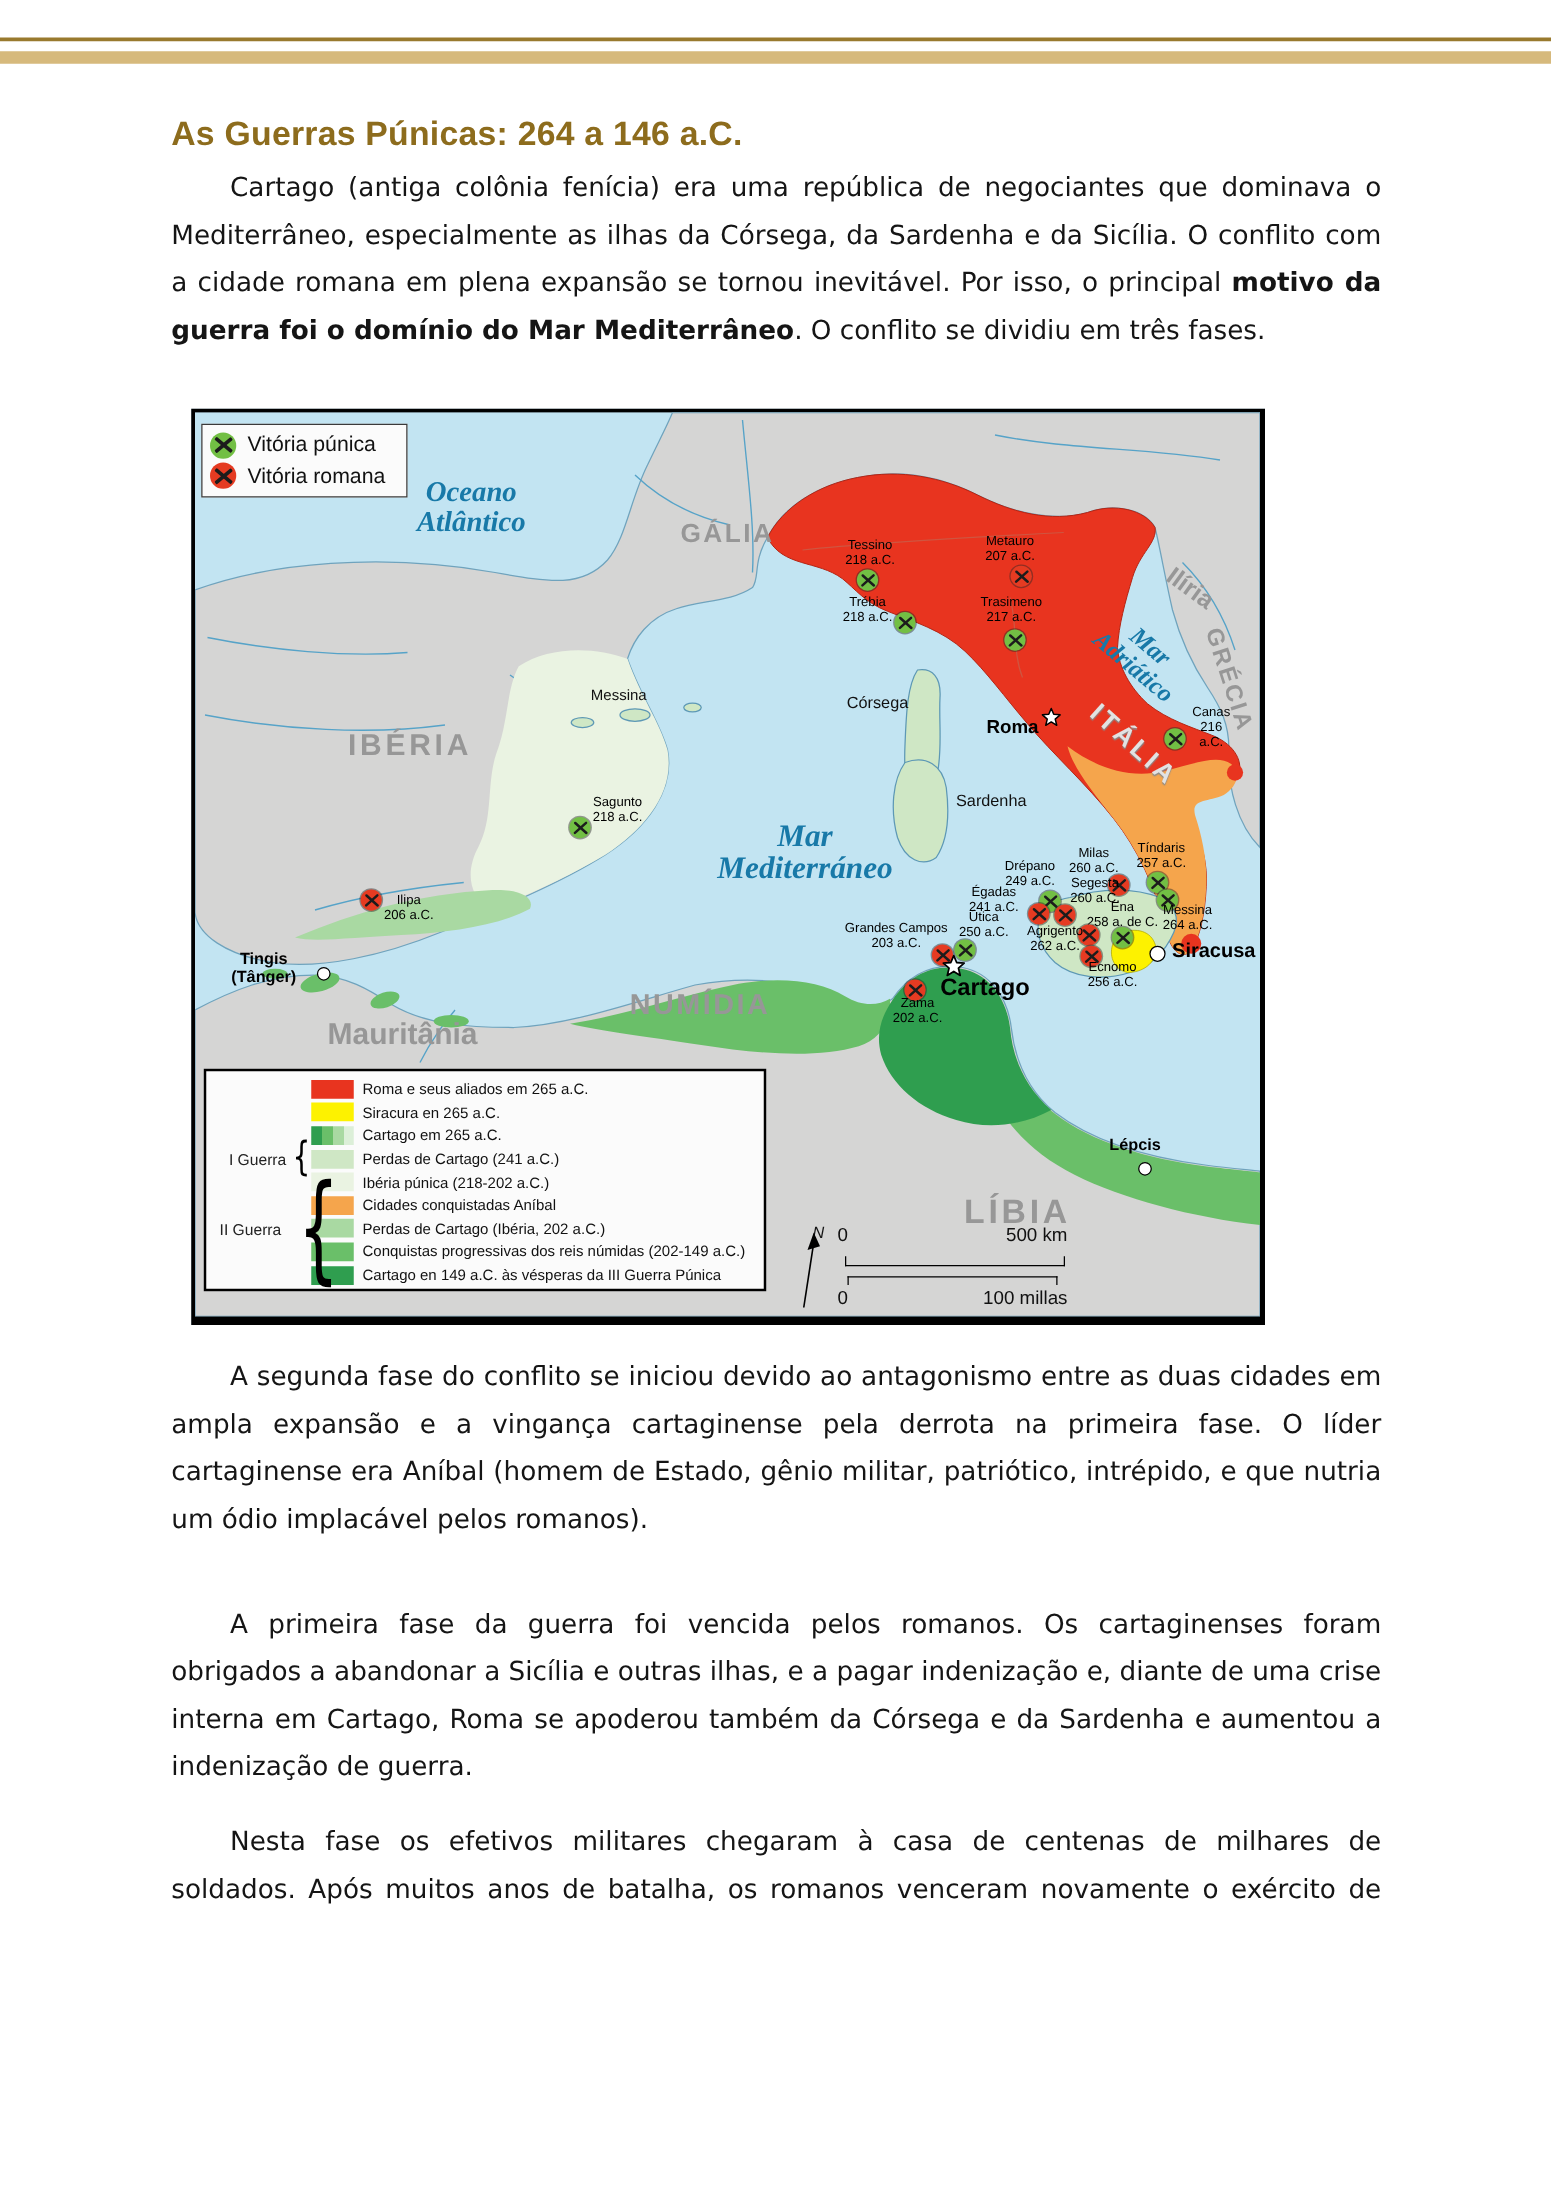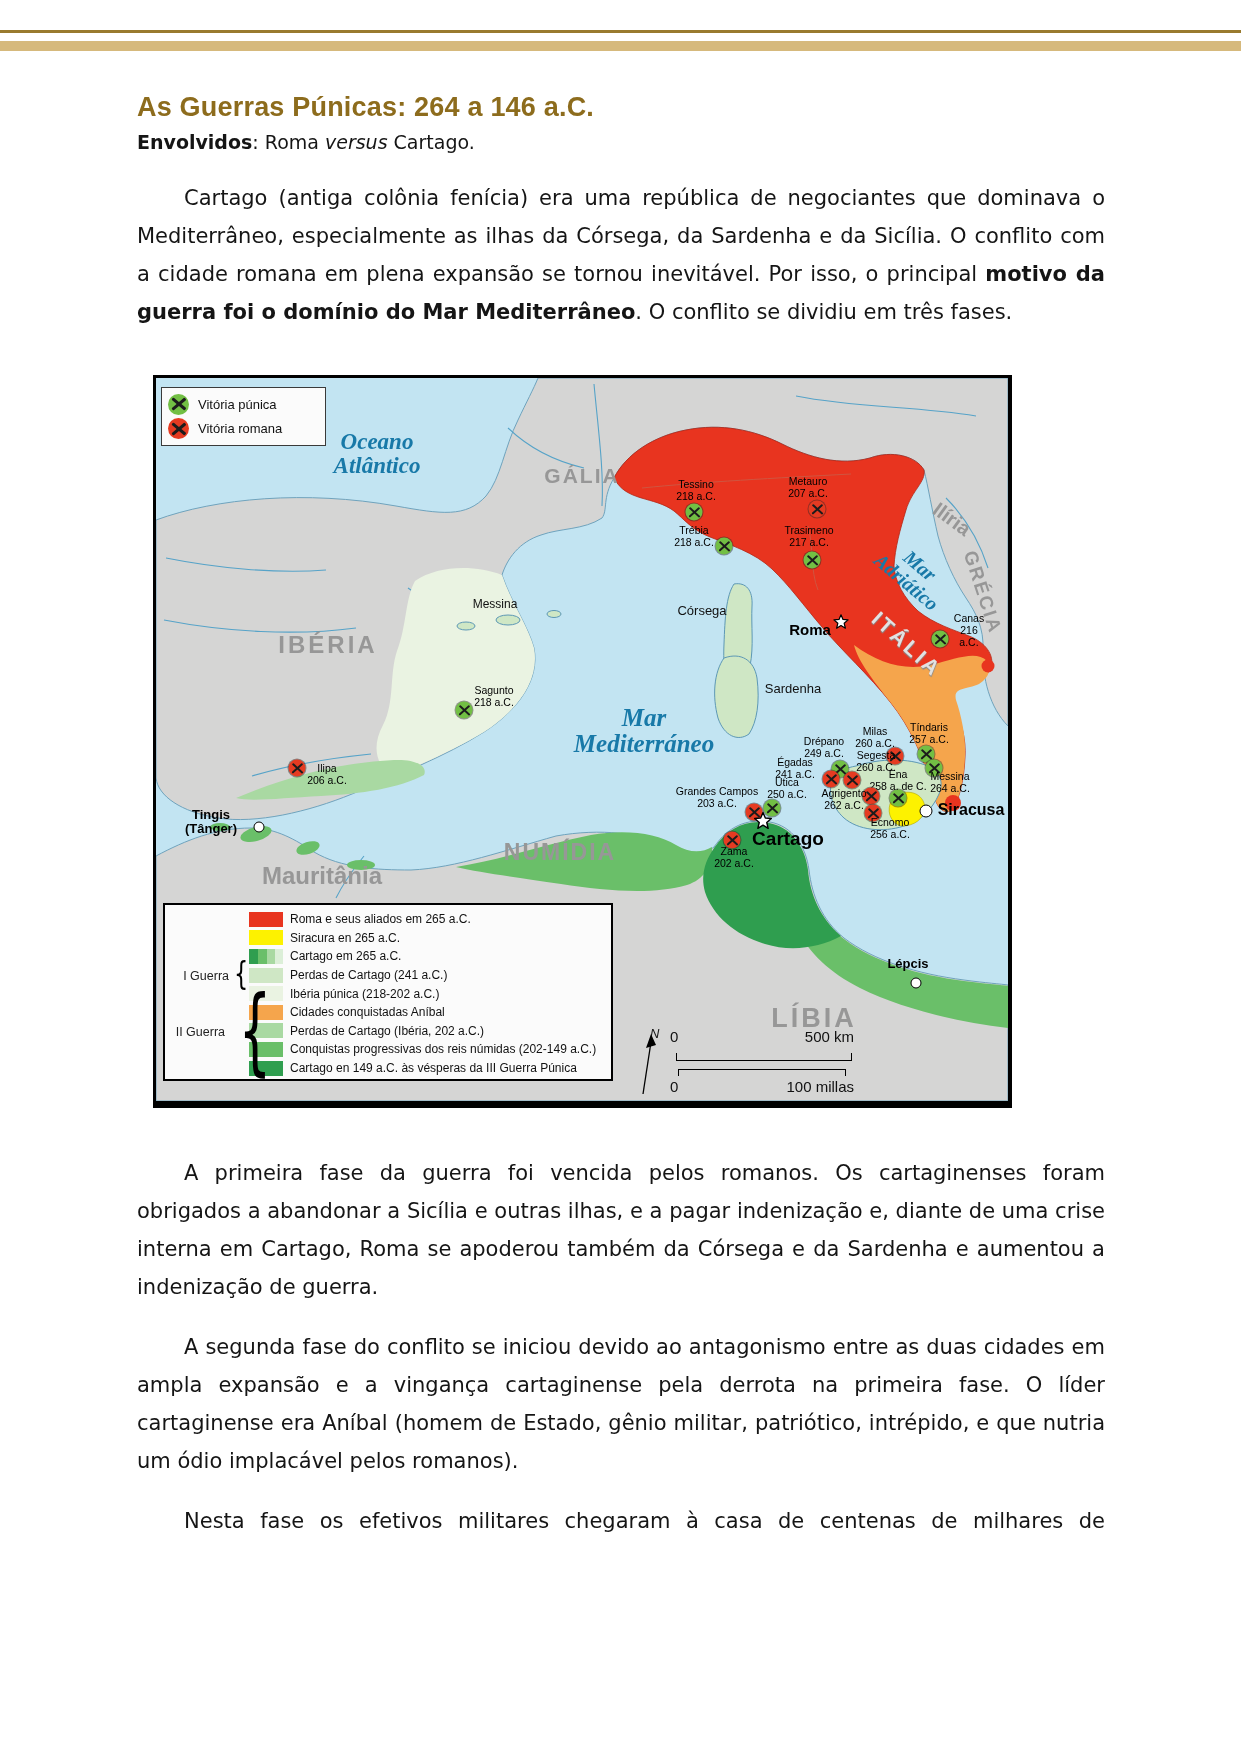--- a/index.html
+++ b/index.html
@@ -49,21 +49,21 @@
   .cmark.circle{background:#fff;border:1.7px solid #000;border-radius:50%;box-sizing:border-box;}
 
   
   .vic-legend{position:absolute;left:5px;top:9px;width:165px;height:59px;background:#fbfbfb;
               border:1.5px solid #3a3a3a;box-sizing:border-box;padding:4px 6px;display:flex;
               flex-direction:column;justify-content:space-around;}
   .vrow{display:flex;align-items:center;}
   .vicon{width:21px;height:21px;border-radius:50%;position:relative;flex:0 0 auto;}
   .vicon.punic{background:#72bf44;}
   .vicon.roman{background:#e53b22;}
-  .vtext{margin-left:9px;font-size:13px;color:#111;}
+  .vtext{margin-left:9px;font-size:17px;color:#111;}
 
   
   .area-legend{position:absolute;left:7px;top:525px;width:450px;height:178px;background:#fbfbfb;
                border:2px solid #000;box-sizing:border-box;}
   .arows{margin-left:84px;padding-top:5px;}
   .arow{height:18.6px;display:flex;align-items:center;}
   .aswatch{width:34px;height:15px;flex:0 0 auto;}
   .alabel{margin-left:7px;font-size:12px;color:#111;white-space:nowrap;}
   .agroup{position:absolute;font-size:12.5px;color:#222;text-align:right;width:50px;}
   .agroup.g1{left:14px;top:64px;}
@@ -89,21 +89,20 @@
 </head>
 <body>
 
 <div class="page">
   <div class="band top-thin"></div>
   <div class="band top-thick"></div>
 
   <div class="content">
     <h1 class="title">As Guerras Púnicas: 264 a 146 a.C.</h1>
 
-    <p class="involved"><b>Envolvidos</b><span>: </span><span>Roma </span><i>versus</i><span> Cartago.</span></p>
 
     <p class="body p1"><span>Cartago (antiga colônia fenícia) era uma república de negociantes que dominava o Mediterrâneo, especialmente as ilhas da Córsega, da Sardenha e da Sicília. O conflito com a cidade romana em plena expansão se tornou inevitável. Por isso, o principal </span><b>motivo da guerra foi o domínio do Mar Mediterrâneo</b><span>. O conflito se dividiu em três fases.</span></p>
 
     <div class="mapfig">
       <svg class="geo" viewBox="0 0 852 723">
         <rect width="852" height="723" fill="#c2e4f2"></rect>
 
         <path fill="#d5d5d4" stroke="#6fa3bd" stroke-width="1" d="M0,142 C60,120 150,112 240,128 C285,136 310,140 330,118 C345,100 348,70 362,42 C370,25 378,10 382,0
              L852,0 L852,348 C834,330 826,300 827,272 C828,250 820,235 810,220 C798,202 788,180 782,158 C776,132 772,108 768,92
              C760,78 736,72 714,80 C684,88 654,80 626,66 C598,52 565,45 530,52 C498,58 470,76 458,100
@@ -333,21 +332,21 @@
           <div class="pin cmark circle" style="left: 770px; top: 433px; height: 13px; width: 13px;"></div>
           <div class="pin city-label" style="left: 815px; top: 432px; font-size: 16px;">Siracusa</div>
           <div class="pin cmark circle" style="left: 103px; top: 449px; height: 11px; width: 11px;"></div>
           <div class="pin city-label" style="left: 55px; top: 444px; font-size: 13px;">Tingis
 (Tânger)</div>
           <div class="pin cmark circle" style="left: 760px; top: 605px; height: 11px; width: 11px;"></div>
           <div class="pin city-label" style="left: 752px; top: 586px; font-size: 13px;">Lépcis</div>
         </div>
     </div>
 
+    <p class="body p3">A segunda fase do conflito se iniciou devido ao antagonismo entre as duas cidades em ampla expansão e a vingança cartaginense pela derrota na primeira fase. O líder cartaginense era Aníbal (homem de Estado, gênio militar, patriótico, intrépido, e que nutria um ódio implacável pelos romanos).</p>
     <p class="body p2">A primeira fase da guerra foi vencida pelos romanos. Os cartaginenses foram obrigados a abandonar a Sicília e outras ilhas, e a pagar indenização e, diante de uma crise interna em Cartago, Roma se apoderou também da Córsega e da Sardenha e aumentou a indenização de guerra.</p>
-    <p class="body p3">A segunda fase do conflito se iniciou devido ao antagonismo entre as duas cidades em ampla expansão e a vingança cartaginense pela derrota na primeira fase. O líder cartaginense era Aníbal (homem de Estado, gênio militar, patriótico, intrépido, e que nutria um ódio implacável pelos romanos).</p>
     <p class="body p4">Nesta fase os efetivos militares chegaram à casa de centenas de milhares de soldados. Após muitos anos de batalha, os romanos venceram novamente o exército de Aníbal.</p>
 
   </div>
 
   <div class="band bot-thick"></div>
   <div class="band bot-thin"></div>
 </div>
 
 </body></html>

